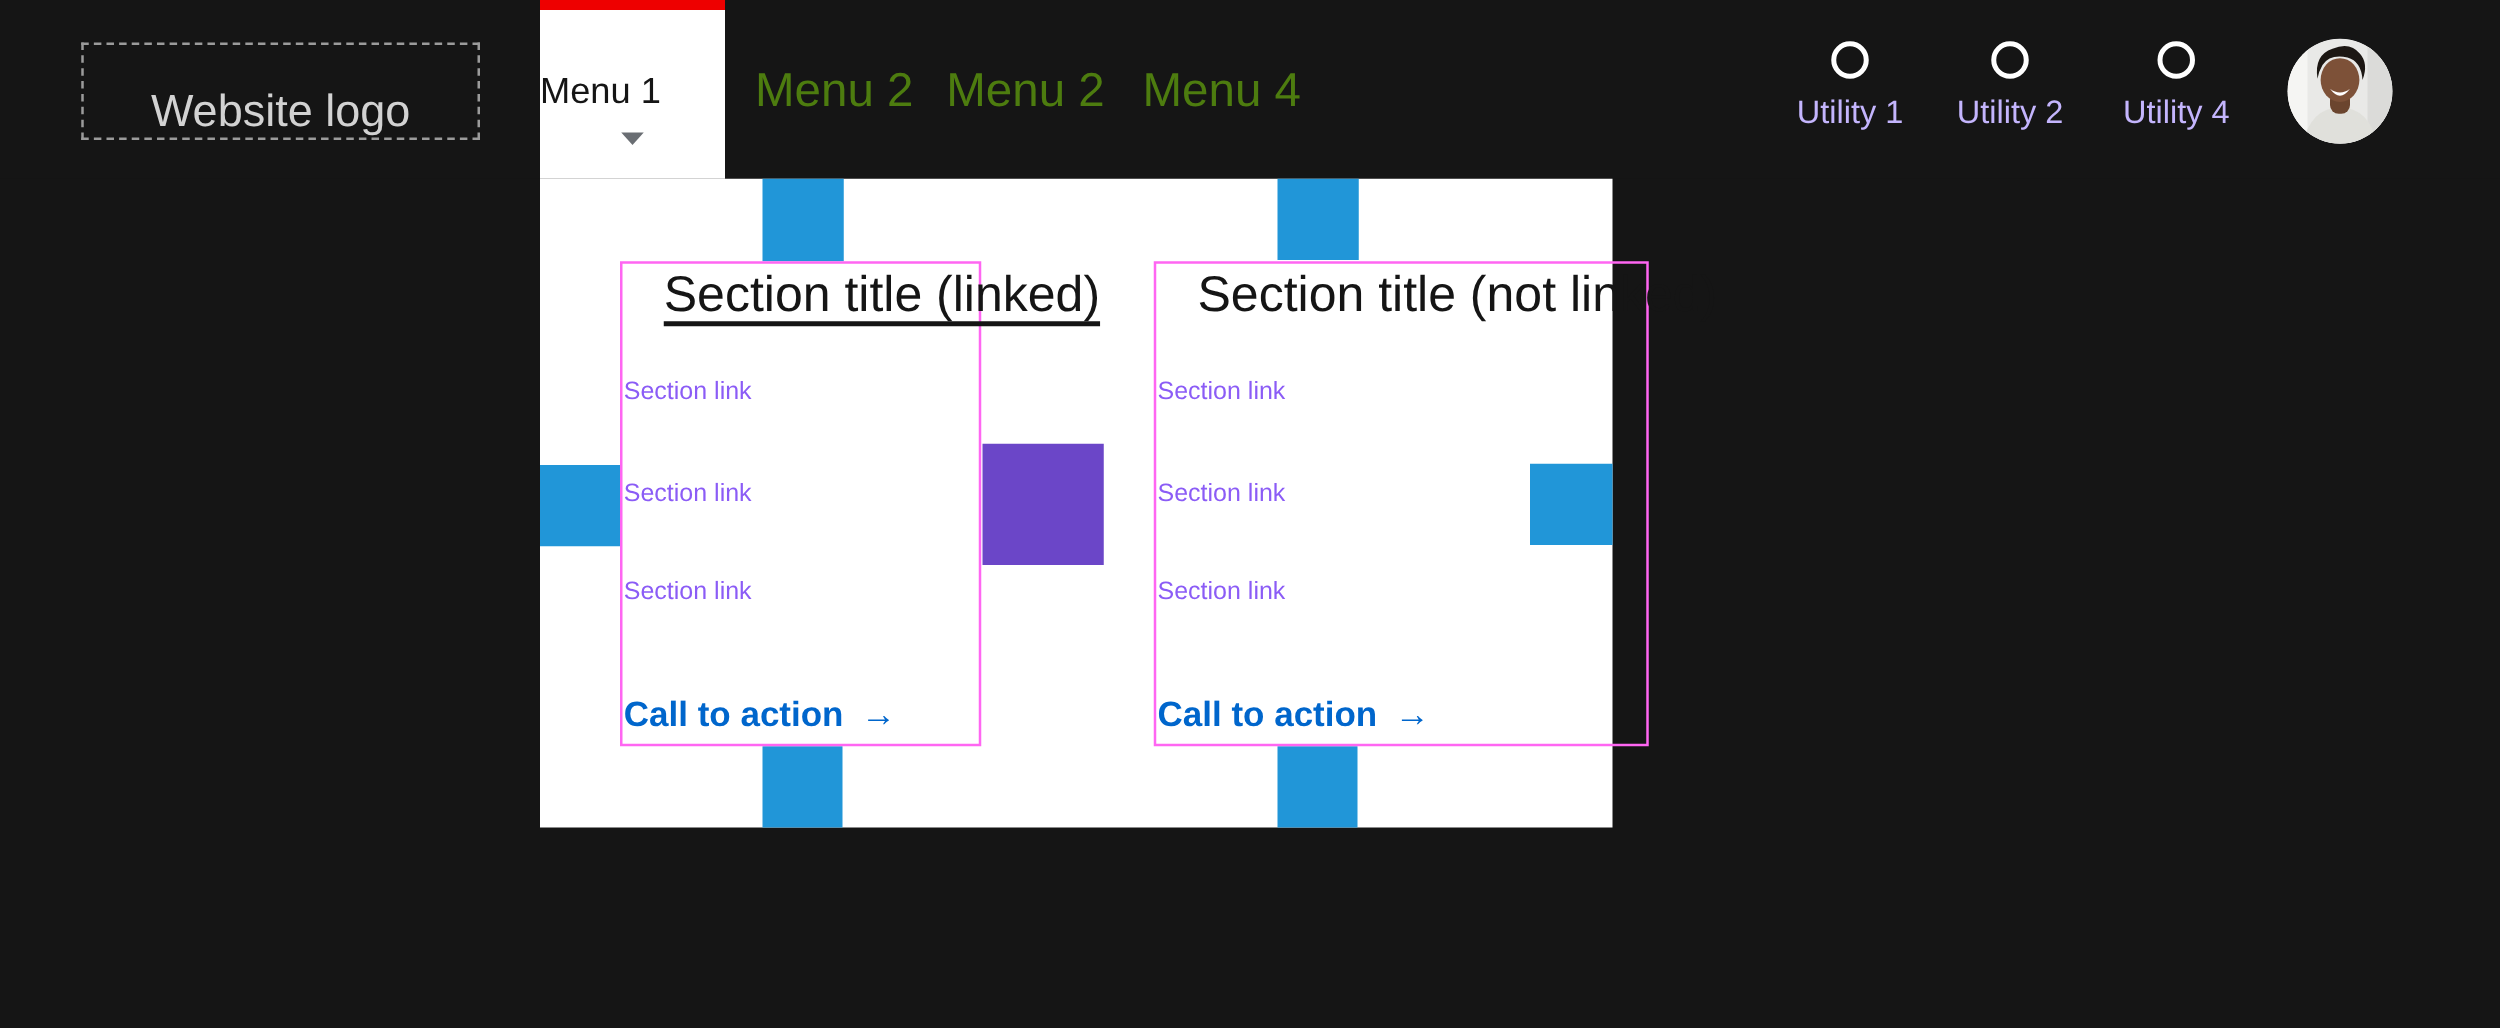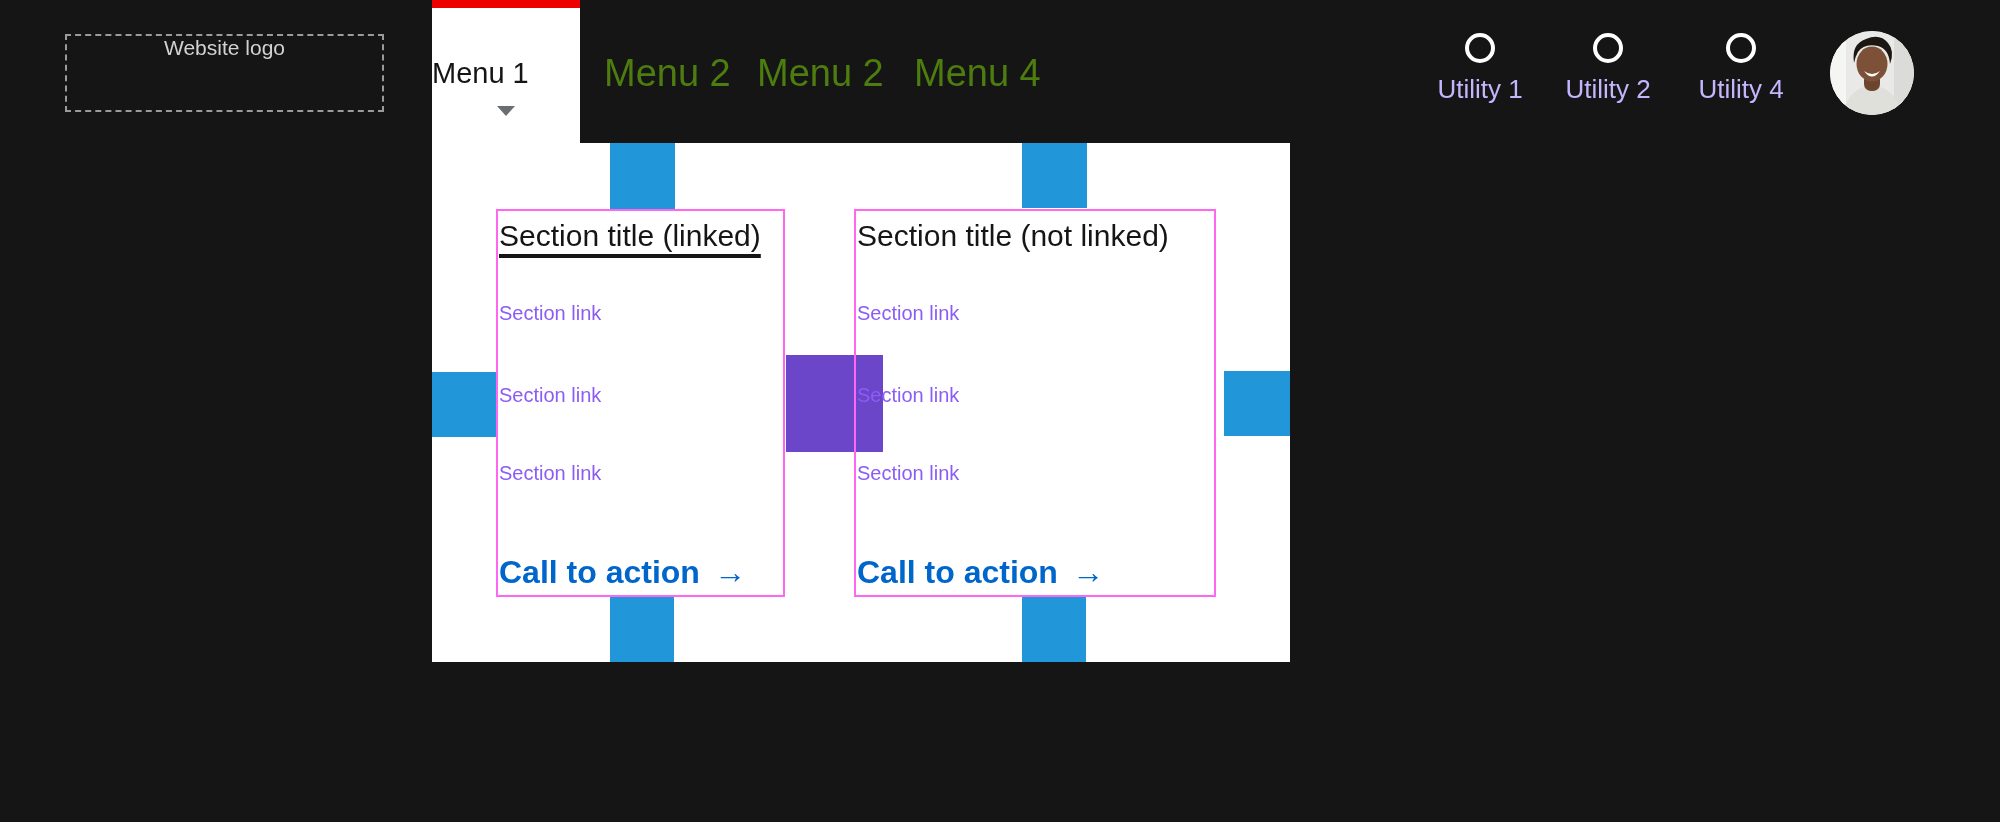--- a/index.html
+++ b/index.html
@@ -2,22 +2,22 @@
 <html><head>
 <meta charset="utf-8">
 <style>
   html,body{margin:0;padding:0;background:#151515;}
   .stage{position:relative;width:2000px;height:822px;background:#151515;overflow:hidden;
          font-family:"Liberation Sans",sans-serif;}
 
   
   .header{position:absolute;left:0;top:0;width:2000px;height:143px;background:#151515;}
   .logo-box{position:absolute;left:65px;top:34px;width:319px;height:78px;box-sizing:border-box;
-            border:2px dashed #9B9B9B;display:flex;align-items:flex-start;justify-content:center;
-            color:#D2D2D2;font-size:21px;}
+            border:2px dashed #9B9B9B;display:flex;align-items:flex-end;justify-content:center;
+            color:#D2D2D2;font-size:36px;}
   .tab-active{position:absolute;left:432px;top:0;width:148px;height:143px;background:#FFFFFF;}
   .tab-redbar{position:absolute;left:0;top:0;width:100%;height:8px;background:#EE0000;}
   .tab-active .label{position:absolute;left:0;top:59px;width:100%;text-align:left;
                      font-size:29px;line-height:29px;color:#151515;}
   .caret{position:absolute;left:50%;top:106px;transform:translateX(-50%);width:0;height:0;
          border-left:9px solid transparent;border-right:9px solid transparent;
          border-top:10px solid #6A6E73;}
   .menu-item{position:absolute;top:59px;font-size:38px;line-height:29px;color:#4d7c0f;cursor:pointer;}
   .menu-2{left:604px}.menu-3{left:757px}.menu-4{left:914px}
 
@@ -40,30 +40,30 @@
   .sp-left{left:432px;top:372px;width:65px;height:65px;}
   .sp-right{left:1224px;top:371px;width:66px;height:65px;}
   .sp-bottom-left{left:610px;top:597px;width:64px;height:65px;}
   .sp-bottom-right{left:1022px;top:597px;width:64px;height:65px;}
   .sp-gutter{left:786px;top:355px;width:97px;height:97px;}
 
   
   .col-box{position:absolute;top:209px;height:388px;box-sizing:border-box;
            border:2px solid #FF66F2;}
   .col-left{left:496px;width:289px;}
-  .col-right{left:854px;width:362px;}
+  .col-right{left:923px;width:396px;}
 
-  .col-title{position:absolute;left:1px;top:7px;font-size:30px;line-height:36px;
-             color:#151515;white-space:nowrap;}
+  .col-title{position:absolute;left:1px;top:7px;font-size:40px;line-height:36px;
+             color:#151515;white-space:nowrap;padding-left:32px;}
   .col-title.linked{text-decoration:underline;text-decoration-thickness:4px;
                     text-underline-offset:8px;cursor:pointer;}
   .sec-link{position:absolute;left:1px;font-size:20px;line-height:34px;color:#8b5cf6;
             white-space:nowrap;cursor:pointer;}
   .lnk1{top:85px}.lnk2{top:167px}.lnk3{top:245px}
-  .cta{position:absolute;left:1px;top:343px;font-size:32px;line-height:36px;font-weight:700;
+  .cta{position:absolute;left:1px;top:343px;font-size:28px;line-height:36px;font-weight:700;
        color:#0066CC;white-space:nowrap;cursor:pointer;}
   .cta .arrow{margin-left:14px;font-weight:700;}
 </style>
 </head>
 <body>
 
 <div class="stage">
 
   <div class="header">
 

